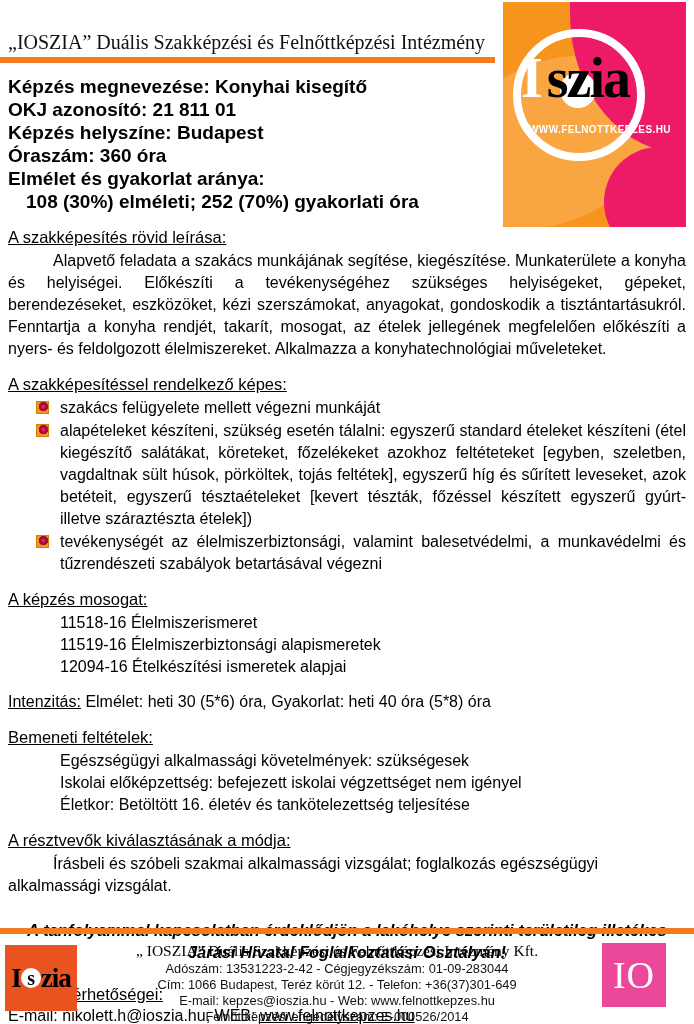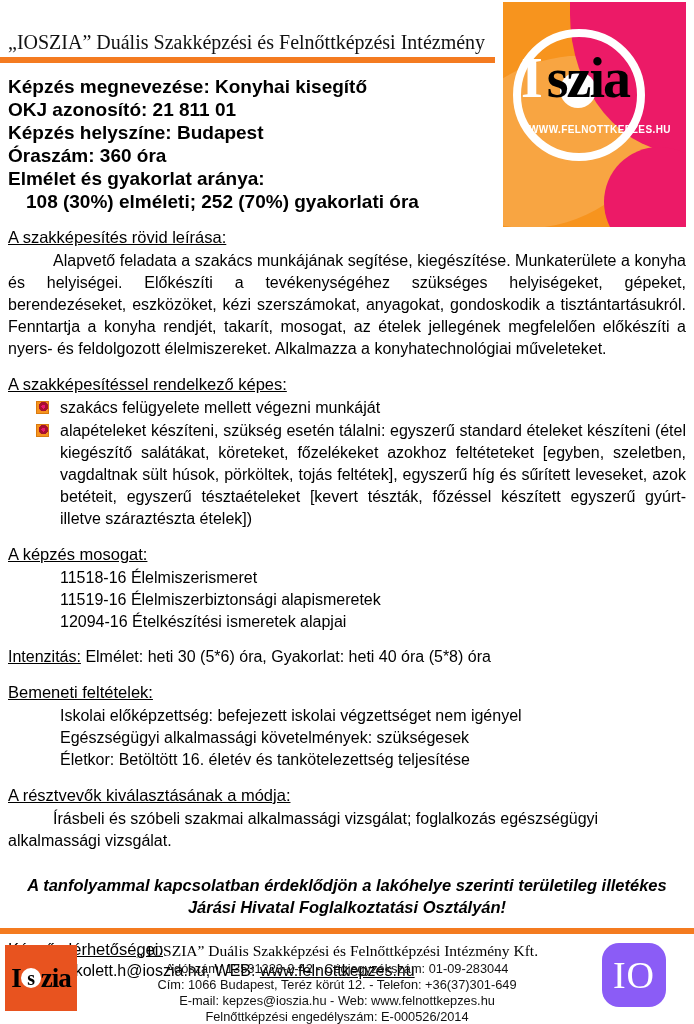--- a/index.html
+++ b/index.html
@@ -92,22 +92,22 @@
     font-family:"Liberation Serif", serif; font-weight:bold; font-size:27px; color:#000;
     letter-spacing:-1px;
   }
   .flogo-left .sdot {
     display:inline-flex; align-items:center; justify-content:center;
     width:20px; height:20px; background:#fff; border-radius:50%;
     font-size:20px; margin:0 0px;
   }
   .flogo-right {
     position:absolute; right:28px; top:3px; width:64px; height:64px;
-    background:#8b5cf6; display:flex; align-items:center; justify-content:center;
-    font-family:"Liberation Serif", serif; font-size:38px; color:#fff; letter-spacing:1px;border-radius:17px;
+    background:#ec4899; display:flex; align-items:center; justify-content:center;
+    font-family:"Liberation Serif", serif; font-size:38px; color:#fff; letter-spacing:1px;
   }
   .fcenter { position:absolute; left:80px; right:100px; top:2px; text-align:center; }
   .fcompany { font-family:"Liberation Serif", serif; font-size:15.5px; margin-bottom:1px; }
   .fline { font-size:12.8px; line-height:16px; color:#111; }
 </style>
 </head>
 <body>
 
 <div class="page">
 
@@ -136,35 +136,36 @@
   <div class="content">
 
     <div class="sec-head">A szakképesítés rövid leírása:</div>
     <p class="para">Alapvető feladata a szakács munkájának segítése, kiegészítése. Munkaterülete a konyha és helyiségei. Előkészíti a tevékenységéhez szükséges helyiségeket, gépeket, berendezéseket, eszközöket, kézi szerszámokat, anyagokat, gondoskodik a tisztántartásukról. Fenntartja a konyha rendjét, takarít, mosogat, az ételek jellegének megfelelően előkészíti a nyers- és feldolgozott élelmiszereket. Alkalmazza a konyhatechnológiai műveleteket.</p>
 
     <div class="sec-head">A szakképesítéssel rendelkező képes:</div>
     <ul class="blist">
       <li><span class="bullet-ico"></span><span>szakács felügyelete mellett végezni munkáját</span></li>
       <li><span class="bullet-ico"></span></li>
       <li><span class="bullet-ico"></span><span>alapételeket készíteni, szükség esetén tálalni: egyszerű standard ételeket készíteni (étel kiegészítő salátákat, köreteket, főzelékeket azokhoz feltéteteket [egyben, szeletben, vagdaltnak sült húsok, pörköltek, tojás feltétek], egyszerű híg és sűrített leveseket, azok betéteit, egyszerű tésztaételeket [kevert tészták, főzéssel készített egyszerű gyúrt- illetve száraztészta ételek])</span></li>
+      <li><span class="bullet-ico"></span><span>tevékenységét az élelmiszerbiztonsági, valamint balesetvédelmi, a munkavédelmi és tűzrendészeti szabályok betartásával végezni</span></li>
     </ul>
 
     <div class="sec-head">A képzés mosogat:</div>
     <ul class="indent-list">
       <li>11518-16 Élelmiszerismeret</li>
       <li>11519-16 Élelmiszerbiztonsági alapismeretek</li>
       <li>12094-16 Ételkészítési ismeretek alapjai</li>
     </ul>
 
     <div class="intensity"><span class="lbl">Intenzitás:</span><span> Elmélet: heti 30 (5*6) óra, Gyakorlat: heti 40 óra (5*8) óra</span></div>
 
     <div class="sec-head">Bemeneti feltételek:</div>
     <ul class="indent-list">
+      <li>Egészségügyi alkalmassági követelmények: szükségesek</li>
       <li>Iskolai előképzettség: befejezett iskolai végzettséget nem igényel</li>
-      <li>Egészségügyi alkalmassági követelmények: szükségesek</li>
       <li>Életkor: Betöltött 16. életév és tankötelezettség teljesítése</li>
     </ul>
 
     <div class="sec-head">A résztvevők kiválasztásának a módja:</div>
     <p class="sel-body">Írásbeli és szóbeli szakmai alkalmassági vizsgálat; foglalkozás egészségügyi alkalmassági vizsgálat.</p>
 
     <p class="notice">A tanfolyammal kapcsolatban érdeklődjön a lakóhelye szerinti területileg illetékes Járási Hivatal Foglalkoztatási Osztályán!</p>
 
     <div class="contact-head">Képző elérhetőségei:</div>
     <div><span>E-mail: nikolett.h@ioszia.hu, WEB: </span><a href="#" class="weblink">www.felnottkepzes.hu</a></div>

